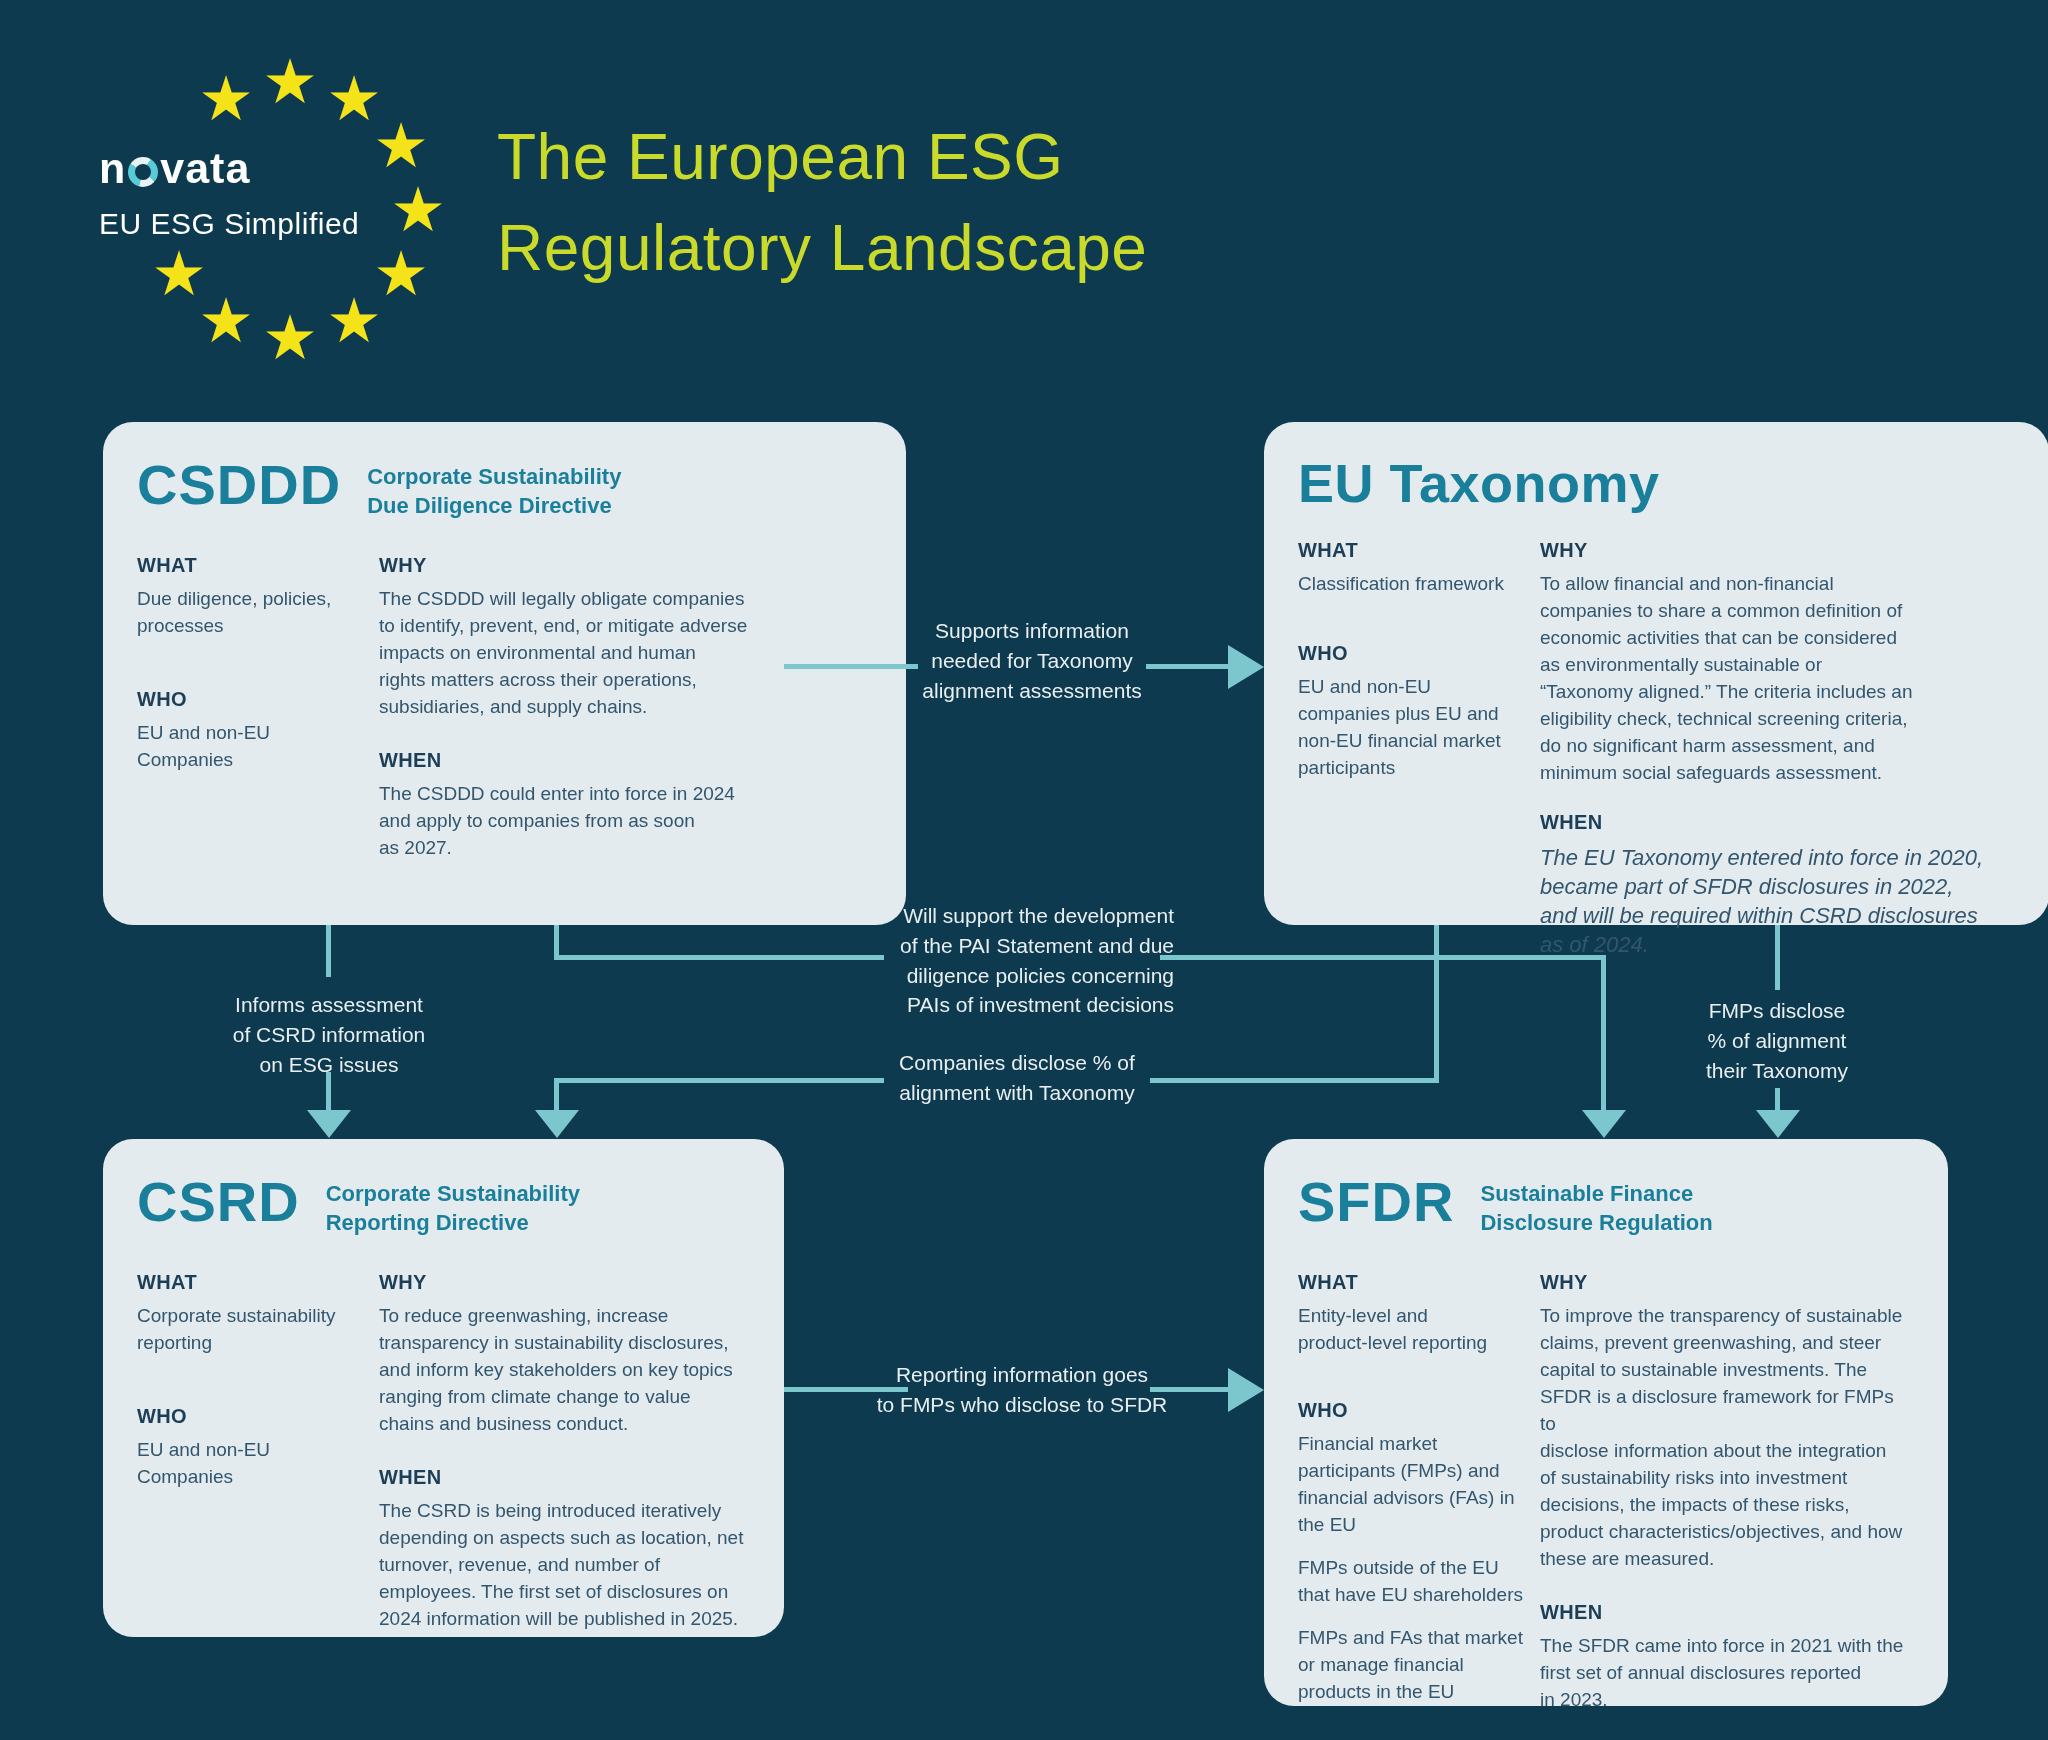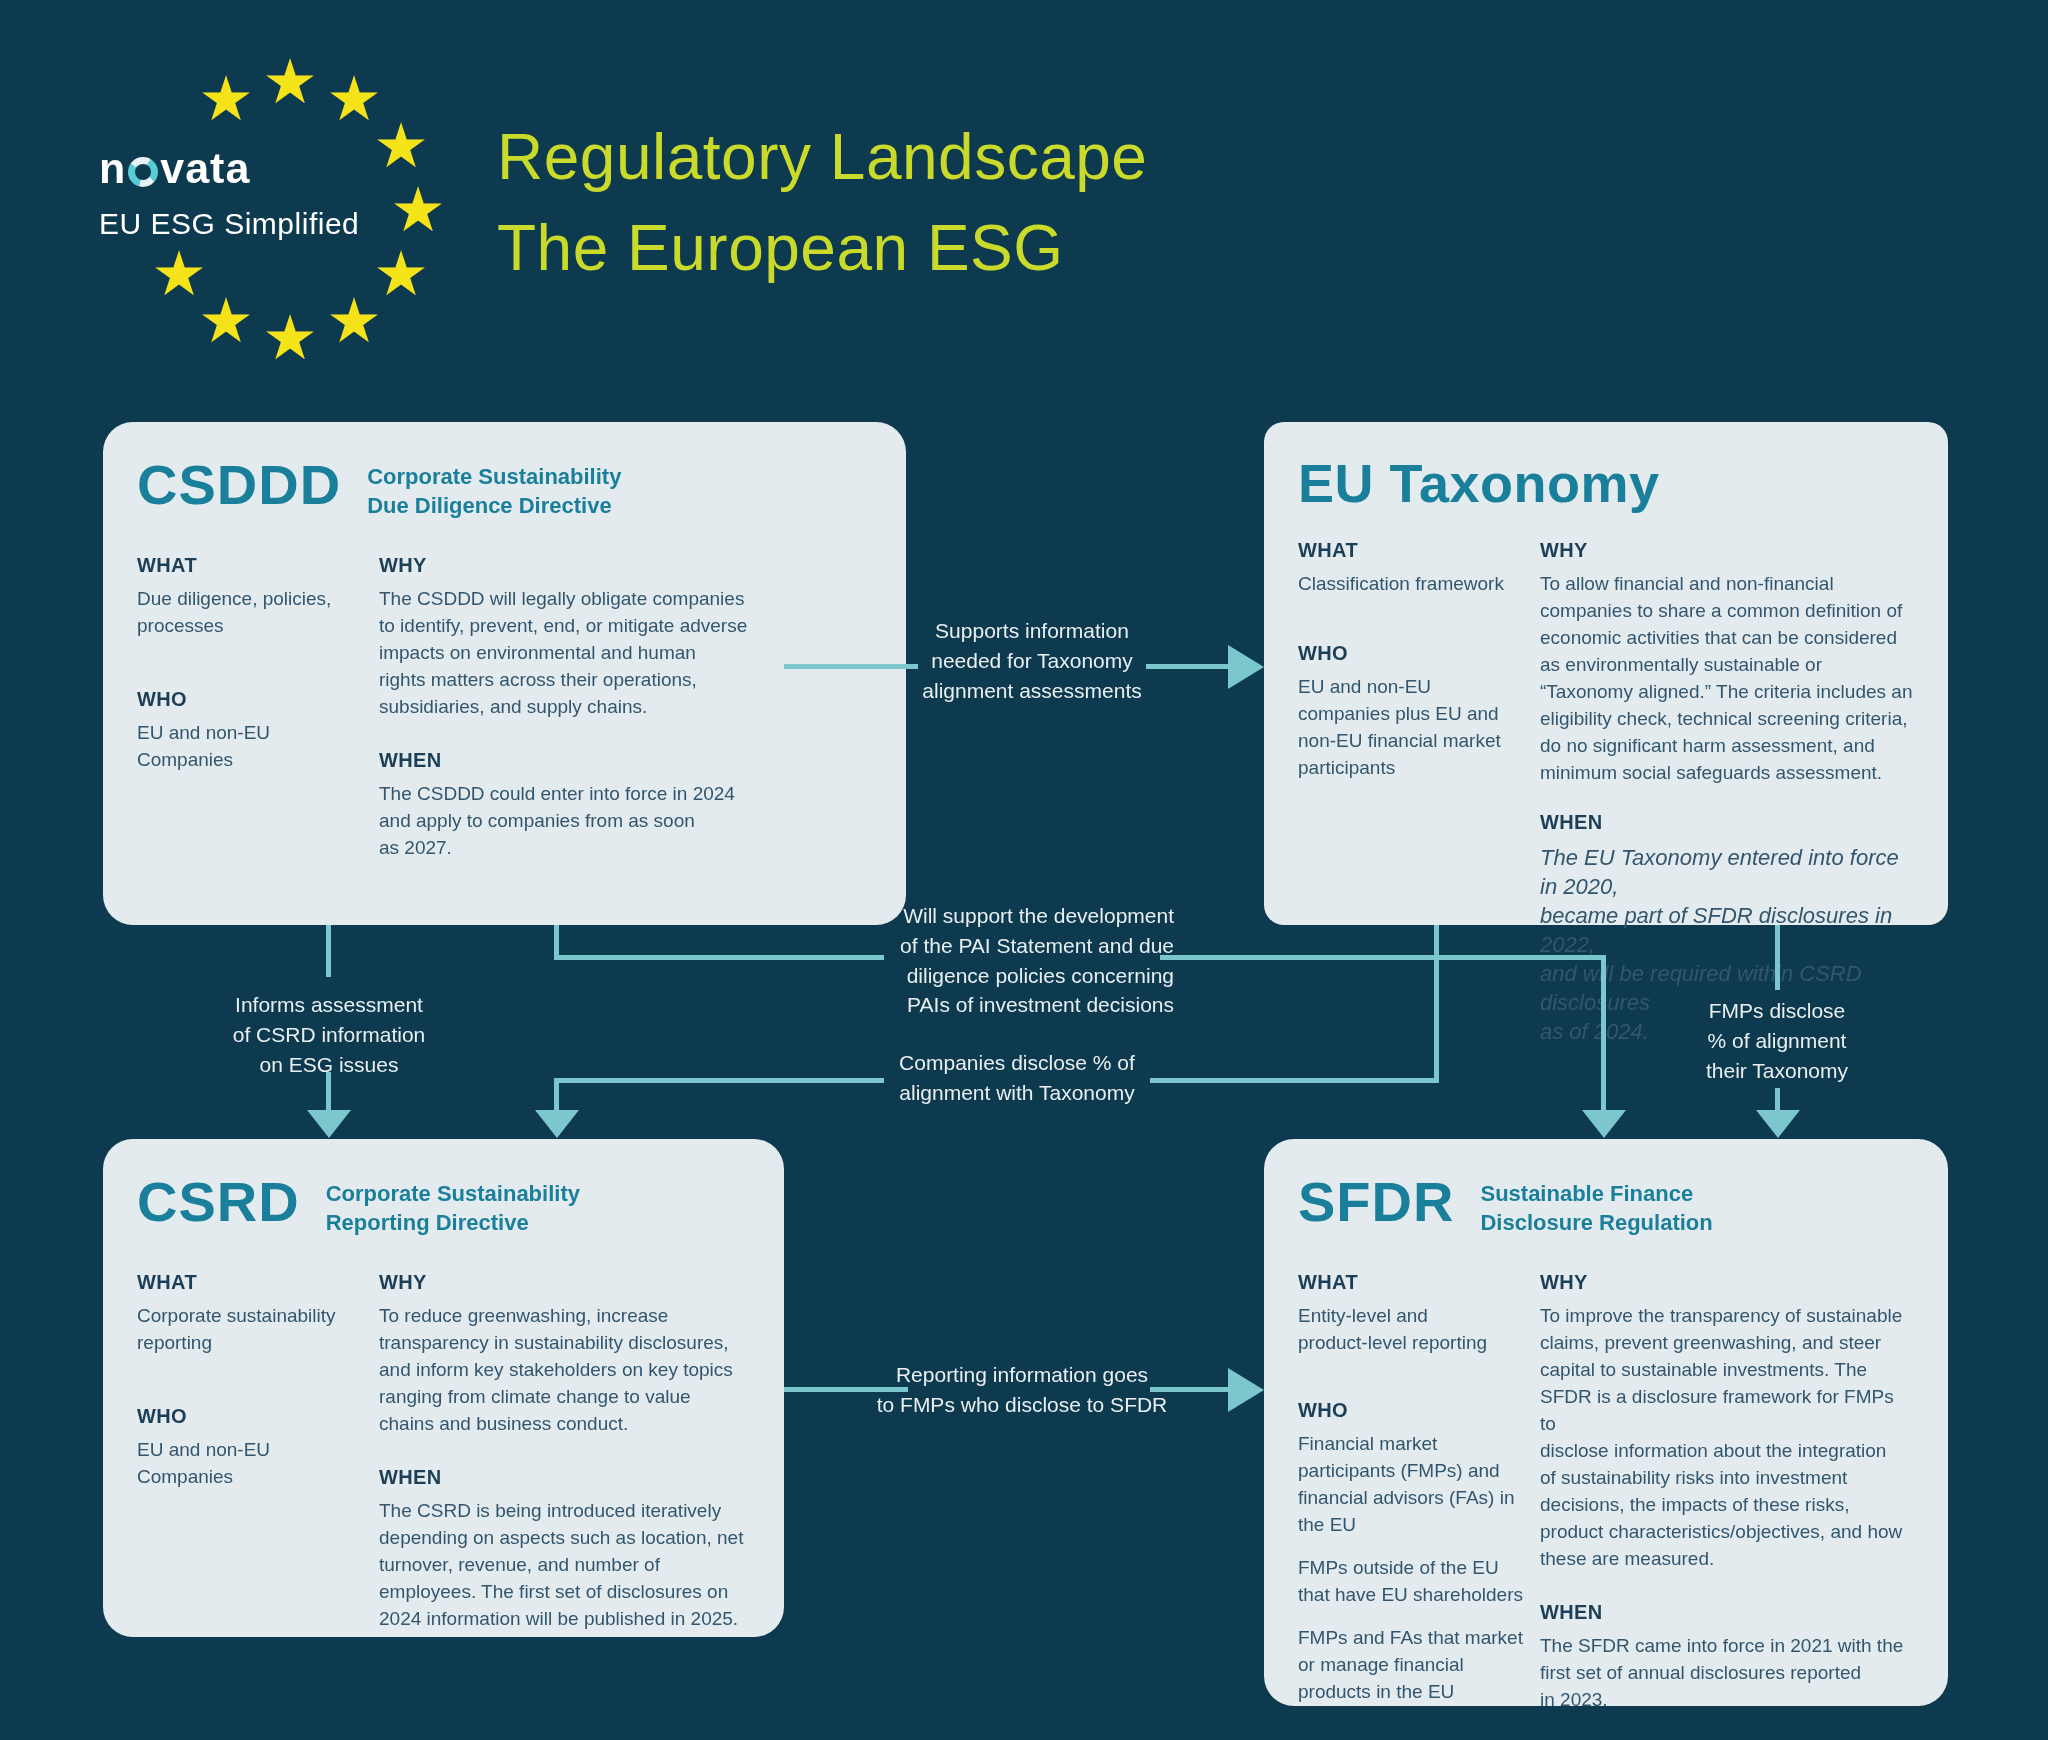--- a/index.html
+++ b/index.html
@@ -68,22 +68,22 @@
   <span class="eu-star" style="left:226px;top:323px"></span>
   <span class="eu-star" style="left:179px;top:276px"></span>
 
   <div class="brand">
       <span>n</span>
       <span class="o-mark"></span>
       <span>vata</span>
     </div>
   <div class="tagline">EU ESG Simplified</div>
   <div class="main-title">
+    <div>The European ESG</div>
     <div>Regulatory Landscape</div>
-    <div>The European ESG</div>
   </div>
 
   <div class="card" style="left:103px;top:422px;width:803px;height:503px;">
     <div class="card-head">
       <div class="acronym">CSDDD</div>
       <div class="subtitle">Corporate Sustainability
 Due Diligence Directive</div>
     </div>
     <div class="cols">
       <div class="col-l">
@@ -110,21 +110,21 @@
         <div class="sec">
           <div class="sec-label">WHEN</div>
           <div class="sec-text">The CSDDD could enter into force in 2024
 and apply to companies from as soon
 as 2027.</div>
         </div>
       </div>
     </div>
   </div>
 
-  <div class="card card-tax" style="left:1264px;top:422px;width:684px;height:503px;border-radius:20px;">
+  <div class="card card-tax" style="left:1264px;top:422px;width:785px;height:503px;">
     <div class="card-head">
       <div class="acronym">EU Taxonomy</div>
     </div>
     <div class="cols">
       <div class="col-l">
         <div class="sec">
           <div class="sec-label">WHAT</div>
           <div class="sec-text">Classification framework</div>
         </div>
         <div class="sec" style="margin-top:44px;">

